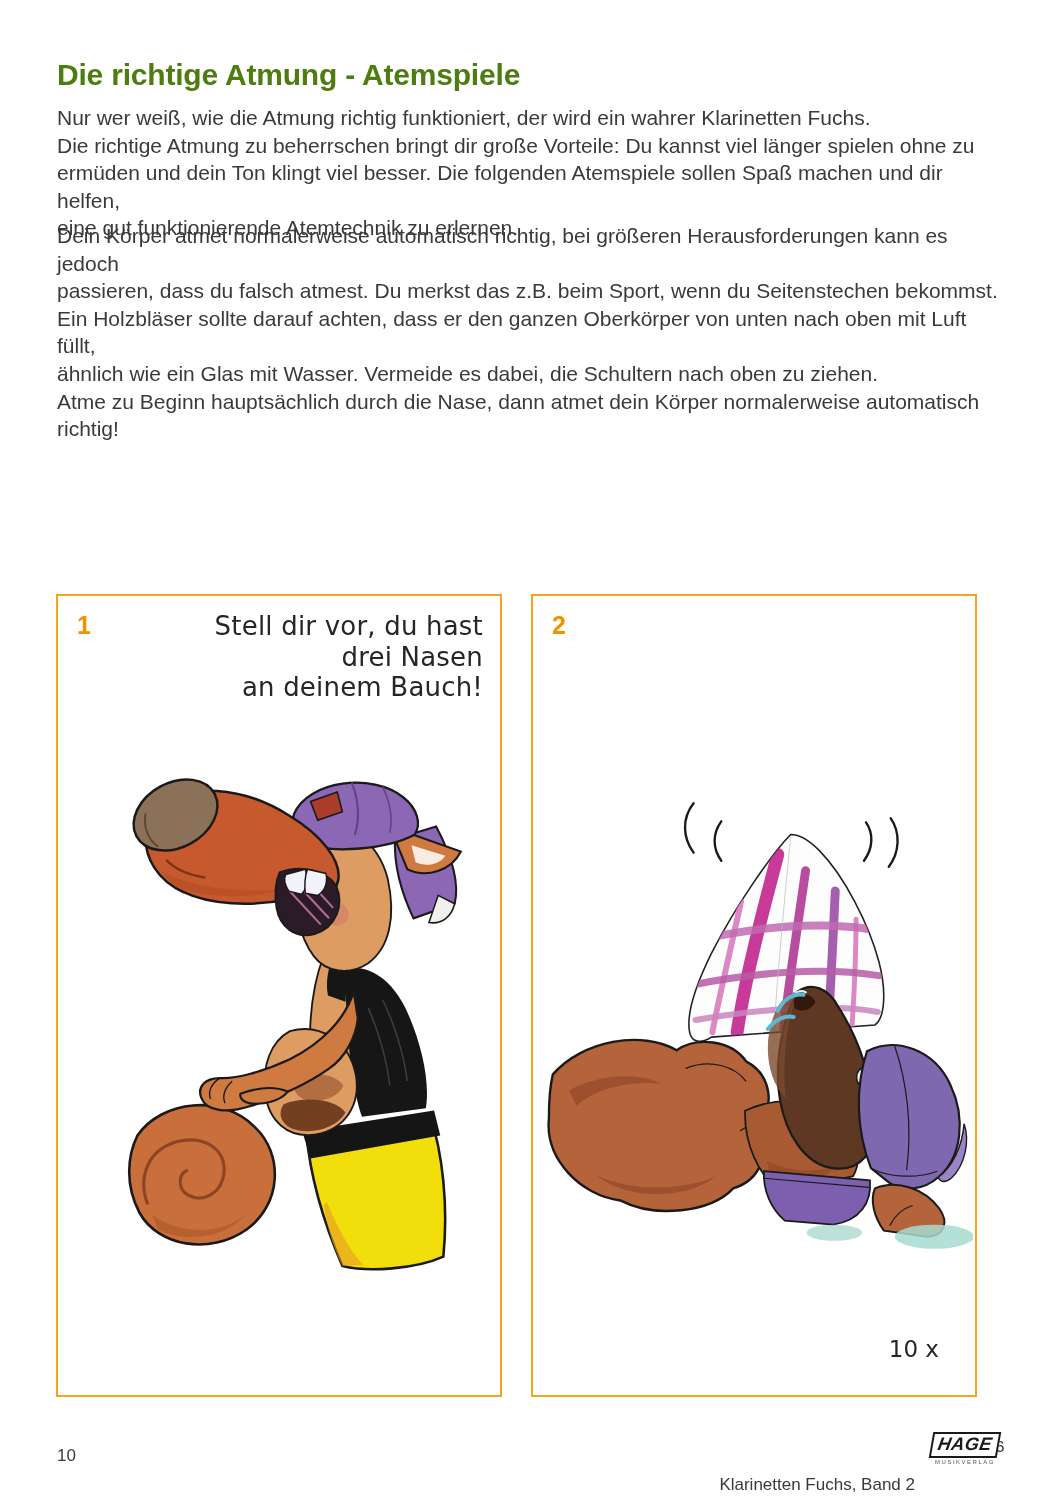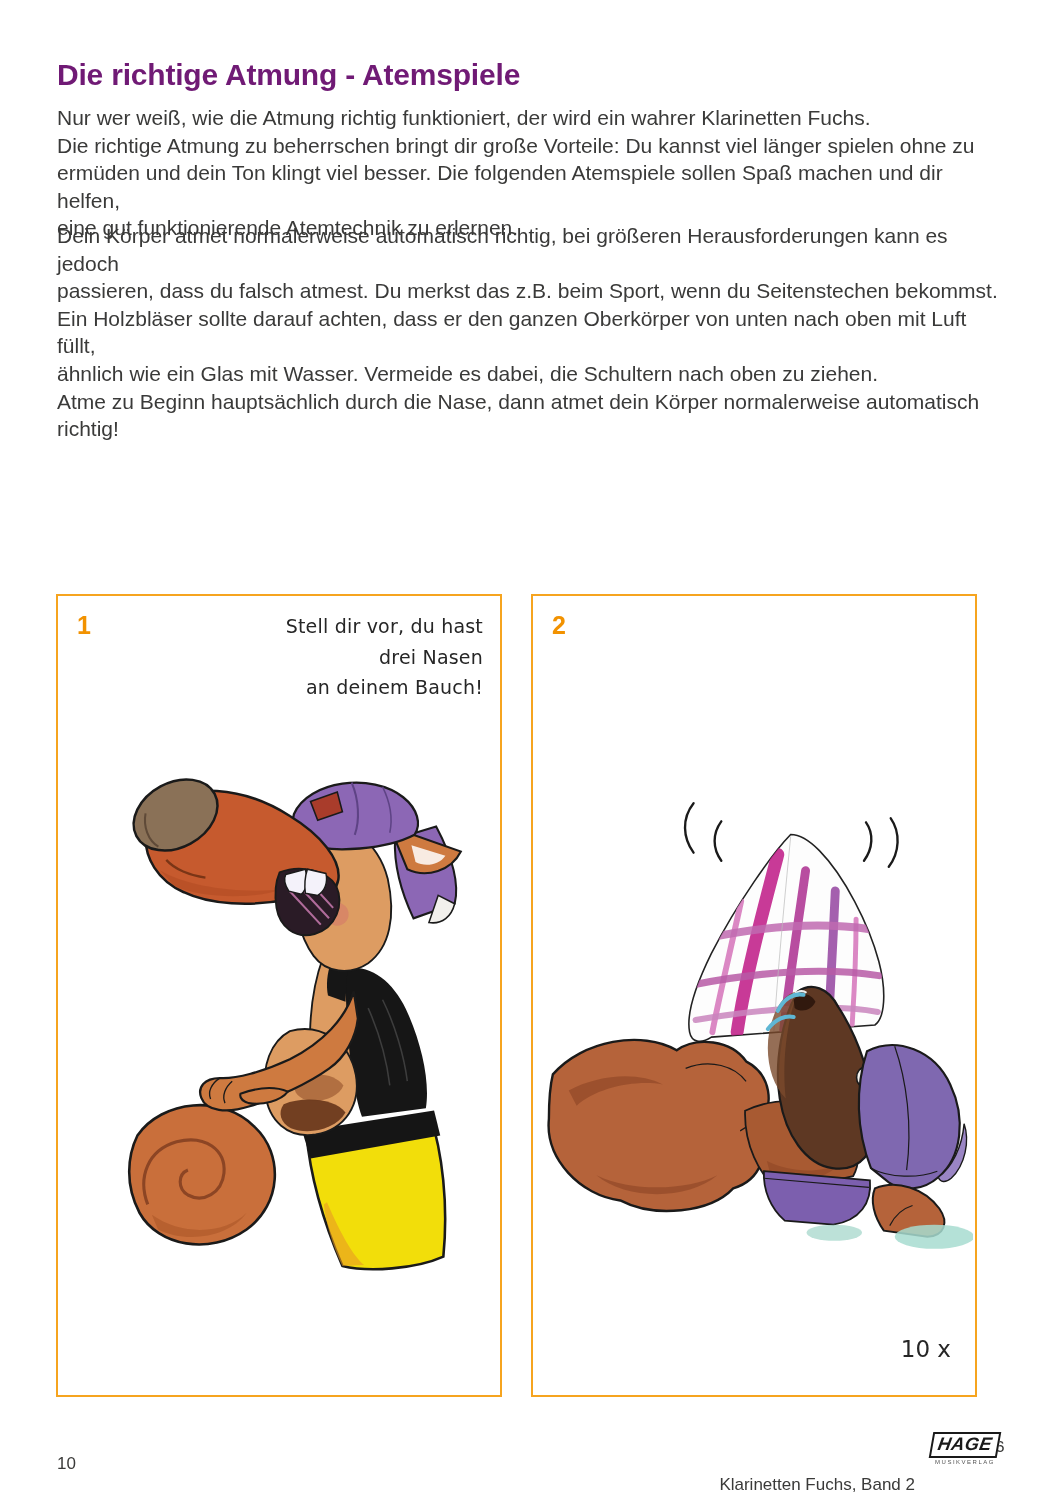--- a/index.html
+++ b/index.html
@@ -2,21 +2,21 @@
 <html><head>
 <meta charset="utf-8">
 <style>
   html,body { margin:0; padding:0; background:#ffffff; }
   .page {
     position:relative; width:1060px; height:1500px; background:#ffffff;
     font-family:"Liberation Sans", sans-serif; color:#3A3A39; overflow:hidden;
   }
   .title {
     position:absolute; left:57px; top:58px; margin:0;
-    font-size:30px; font-weight:bold; color:#701a75; letter-spacing:-0.2px;
+    font-size:30px; font-weight:bold; color:#4d7c0f; letter-spacing:-0.2px;
   }
   .para {
     position:absolute; left:57px; width:950px; margin:0;
     font-size:21px; line-height:27.6px; white-space:pre-line; color:#3A3A39;
   }
   .para1 { top:104px; }
   .para2 { top:222px; }
 
   .ex-box {
     position:absolute; top:594px; width:446px; height:803px;
@@ -25,34 +25,34 @@
   .ex-box.left  { left:56px; }
   .ex-box.right { left:531px; }
 
   .ex-num {
     position:absolute; left:19px; top:15px;
     font-size:25px; font-weight:bold; color:#F29200;
   }
   .comic { font-family:"DejaVu Sans", sans-serif; color:#262626; }
   .ex-instruction {
     position:absolute; right:17px; top:15px; text-align:right;
-    font-size:19px; line-height:30.5px; white-space:pre-line; letter-spacing:0.2px;
+    font-size:26px; line-height:30.5px; white-space:pre-line; letter-spacing:0.2px;
   }
   .ex-caption {
     position:absolute; left:0; right:0; bottom:20px; text-align:center;
     font-size:23px; line-height:31px; white-space:pre-line;
   }
-  .ex-caption.right-align { text-align:right; padding-right:24px; bottom:30px; }
+  .ex-caption.right-align { text-align:right; padding-right:36px; bottom:30px; }
 
   .illu { position:absolute; }
   .illu1 { left:30px; top:172px; width:412px; height:522px; }
   .illu2 { left:4px;  top:180px; width:436px; height:494px; }
 
   .footer { position:absolute; left:57px; top:1430px; width:948px; height:48px; font-size:17px; }
-  .footer .pg { position:absolute; left:0; top:24px; }
+  .footer .pg { position:absolute; left:0; top:16px; }
   .footer .ed { position:absolute; left:0; right:0; top:8px; text-align:right;font-family:Liberation Mono, monospace; }
   .footer .bt { position:absolute; right:90px; top:8px;margin-top:37px; }
   .hage { position:absolute; right:0; top:2px; width:80px; text-align:center; }
   .hage .lbox {
     display:inline-block; border:2.5px solid #1a1a1a; background:#fff;
     transform:skewX(-10deg); padding:0px 5px 1px 5px;
   }
   .hage .lname {
     display:inline-block; font-weight:bold; font-style:italic;
     font-size:18px; color:#1a1a1a; letter-spacing:0.5px;

